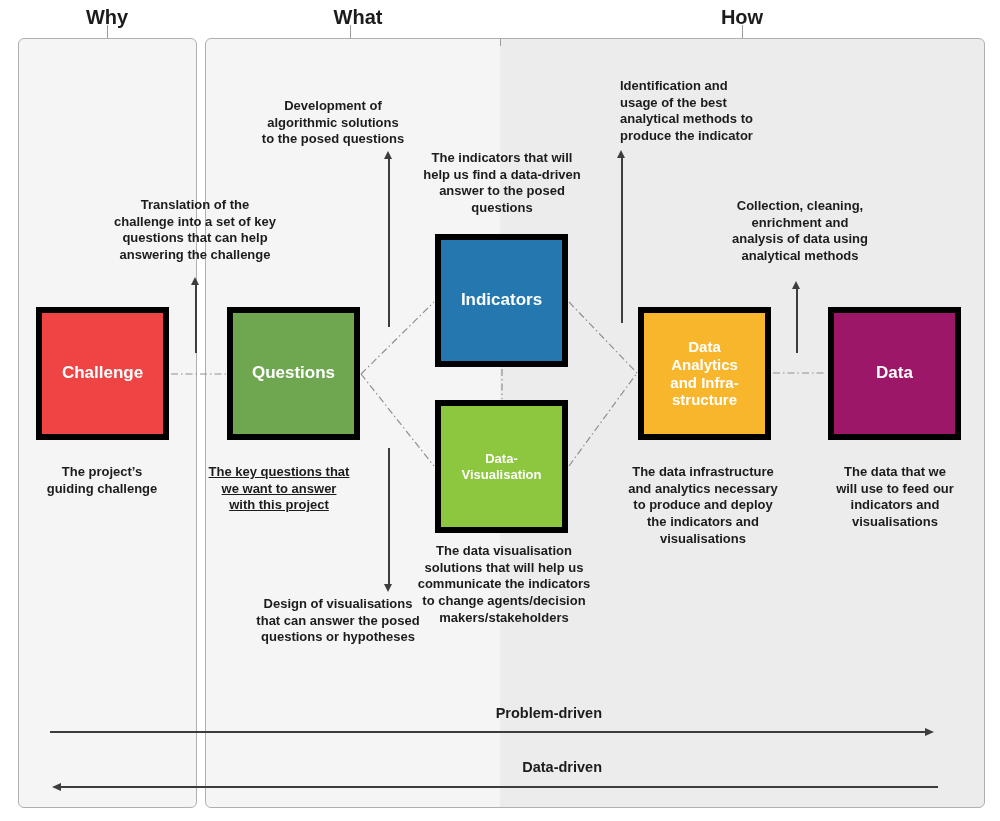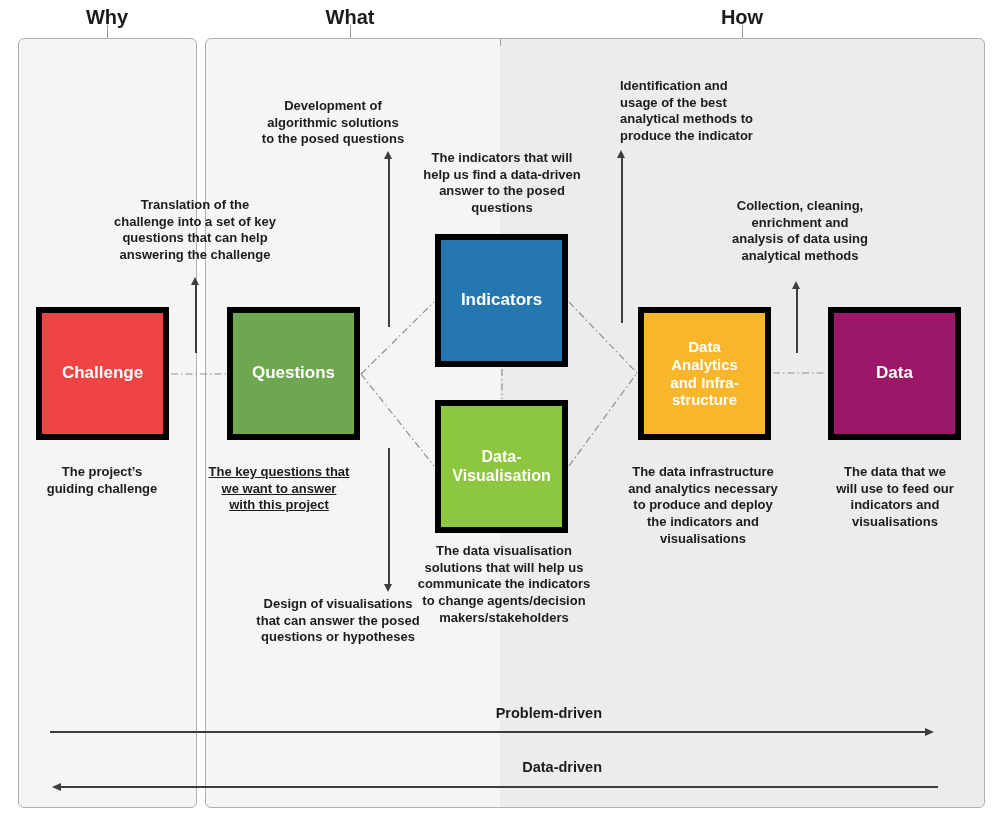--- a/index.html
+++ b/index.html
@@ -15,21 +15,21 @@
   .panel-tick{position:absolute;width:1px;height:13px;background:#9a9a9a;}
   .seam-tick{position:absolute;left:500px;top:39px;width:1px;height:7px;background:#9a9a9a;}
 
   
   .hdr{position:absolute;top:6px;width:80px;text-align:center;font-weight:bold;font-size:20px;}
 
   
   .box{position:absolute;width:133px;height:133px;border:6px solid #000000;box-sizing:border-box;
     display:flex;align-items:center;justify-content:center;text-align:center;
     color:#ffffff;font-weight:bold;white-space:pre-line;line-height:1.18;}
-  .fs17{font-size:17px;} .fs16{font-size:16px;} .fs15{font-size:15px;}
+  .fs17{font-size:17px;} .fs16{font-size:13px;} .fs15{font-size:15px;}
 
   
   .txt{position:absolute;font-weight:bold;font-size:13px;line-height:1.28;
     text-align:center;white-space:pre-line;}
   .txt.left{text-align:left;}
 
   
   .vline{position:absolute;width:1.5px;background:#3d3d3d;}
   .hline{position:absolute;height:1.6px;background:#3d3d3d;}
   .tri{position:absolute;width:0;height:0;}
@@ -47,21 +47,21 @@
 </head>
 <body>
 
 <div id="stage">
 
   <div class="panel" id="panel-why"></div>
   <div class="panel" id="panel-whathow"></div>
   <div class="seam-tick"></div>
 
   <div class="hdr" style="left:67px;">Why</div>
-  <div class="hdr" style="left:310px;">What</div>
+  <div class="hdr" style="left:318px;">What</div>
   <div class="hdr" style="left:702px;">How</div>
   <div class="panel-tick" style="left:107px;top:25px;"></div>
   <div class="panel-tick" style="left:350px;top:25px;"></div>
   <div class="panel-tick" style="left:742px;top:25px;"></div>
 
   <svg id="connectors" width="1000" height="821">
     <line x1="171" y1="374" x2="226" y2="374"></line>
     <line x1="361" y1="374" x2="434" y2="302"></line>
     <line x1="361" y1="374" x2="434" y2="466"></line>
     <line x1="502" y1="369" x2="502" y2="399"></line>

